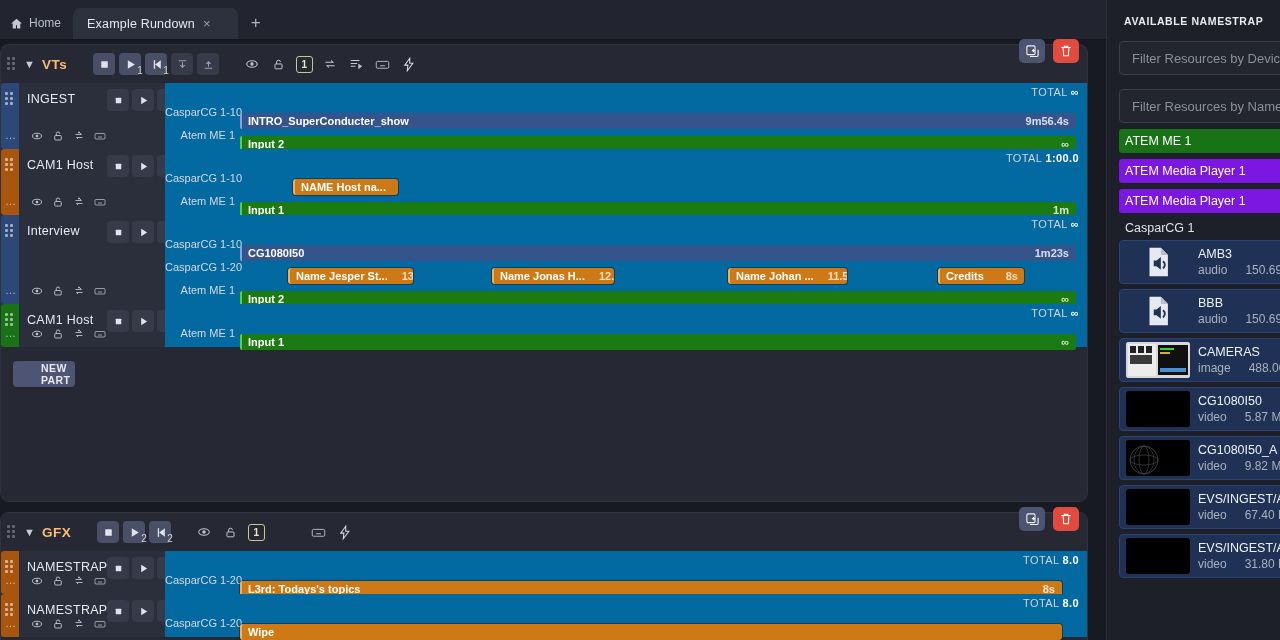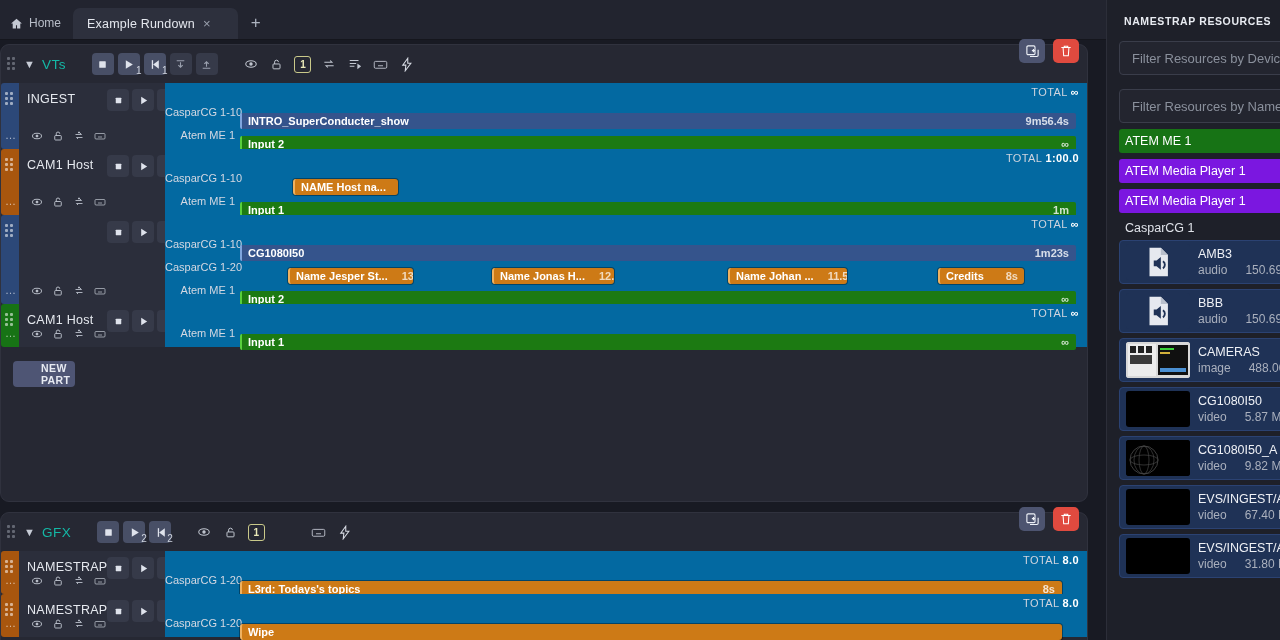--- a/index.html
+++ b/index.html
@@ -49,21 +49,21 @@
     display:flex; align-items:center;
     padding-left:6px;
   }
   .drag-dots {
     width:10px; height:14px; margin-right:4px;
     display:grid; grid-template-columns:repeat(2,3px); grid-template-rows:repeat(3,3px);
     gap:2px; opacity:.45;
   }
   .drag-dots i { background:#aeb4c0; border-radius:1px; display:block; width:3px; height:3px; }
   .chev { color:#c7ccd6; font-size:11px; margin:0 7px 0 3px; }
-  .panel-title { font-size:13.5px; font-weight:normal; color:#14b8a6; letter-spacing:.5px; }
+  .panel-title { font-size:13.5px; font-weight:bold; color:#fdba74; letter-spacing:.5px; }
 
   .tool-group { display:flex; align-items:center; margin-left:26px; gap:4px; }
   .tbtn {
     width:22px; height:22px; border-radius:4px;
     display:flex; align-items:center; justify-content:center;
     position:relative;
   }
   .tbtn.filled { background:#484f66; }
   .tbtn.plain { background:transparent; }
   .tbtn.dim { background:#363a49; }
@@ -450,20 +450,21 @@
               <i></i>
               <i></i>
               <i></i>
               <i></i>
               <i></i>
               <i></i>
             </span>
          <span class="stripe-ell">…</span>
        </div>
        <div class="part-left">
+         <div class="part-name">Interview</div>
          <div class="part-transport">
               <div class="tbtn dim">
                 <svg width="11" height="11" viewBox="0 0 24 24" fill="#dfe3ec">
                   <rect x="6" y="6" width="12" height="12" rx="1"></rect>
                 </svg>
               </div>
               <div class="tbtn dim">
                 <svg width="11" height="11" viewBox="0 0 24 24" fill="#dfe3ec">
                   <path d="M7 4l13 8-13 8z"></path>
                 </svg>
@@ -847,21 +848,21 @@
                   </div>
                 </div>
         </div>
             </div>
        </div>
      </div>
       </div>
     </div>
 
   <div id="resources">
-    <div class="res-title">NAMESTRAP RESOURCES</div>
+    <div class="res-title">AVAILABLE NAMESTRAP</div>
     <div class="res-filter">
       <span>Filter Resources by Device</span>
     </div>
     <div class="res-filter">
       <span>Filter Resources by Name</span>
     </div>
     <div id="device-host">
         <div class="dev-pill" style="background: rgb(23, 115, 21);">
           <span>ATEM ME 1</span>
         </div>

